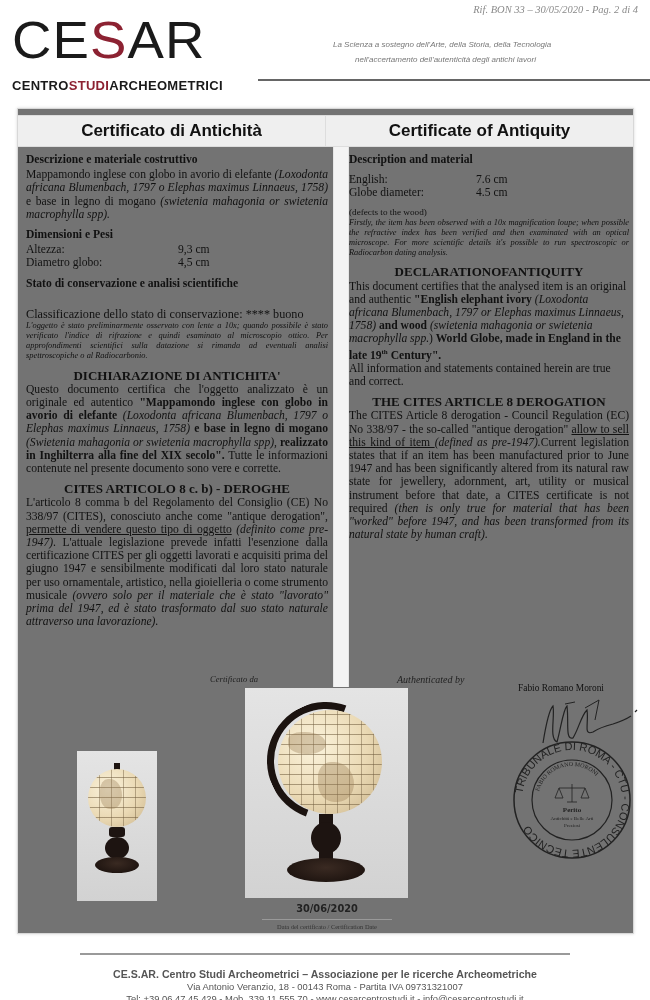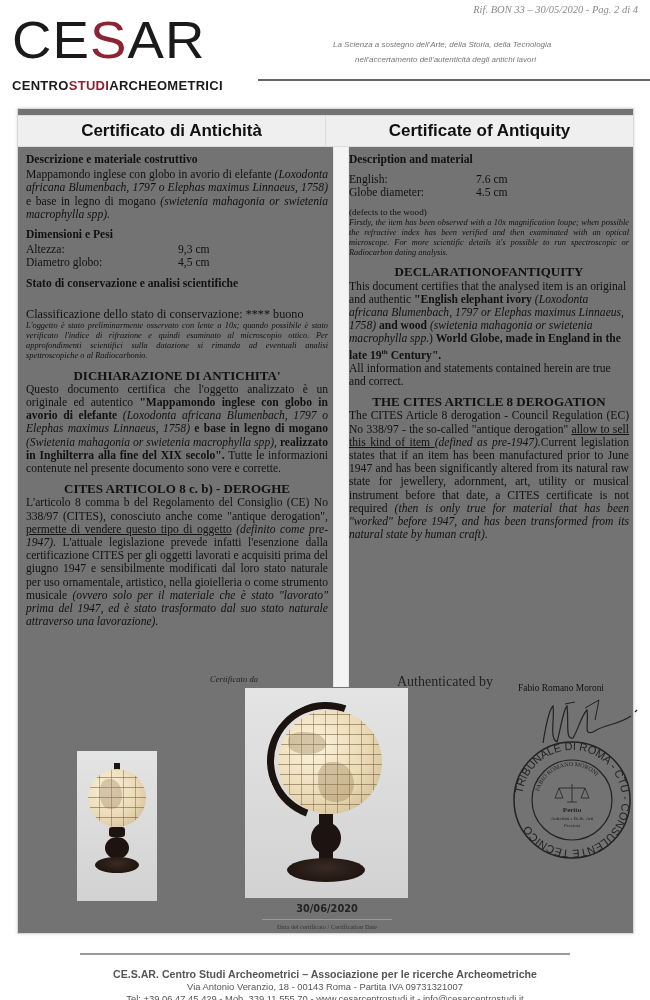--- a/index.html
+++ b/index.html
@@ -36,21 +36,21 @@
   .u { text-decoration: underline; }
   .kv { display: flex; }
   .kv .k { width: 152px; }
   .kv.r .k { width: 127px; }
   .grade { font-size: 12.2px; line-height: 14px; margin-top: 17px; }
   .small { font-size: 9.2px; line-height: 11px; }
   .note { font-size: 8.4px; line-height: 10.2px; font-style: italic; }
   .center-h { text-align: center; font-weight: 700; font-size: 13px; margin-bottom: 1px; }
 
   .lbl-cert { position: absolute; left: 210px; top: 674px; font-style: italic; font-size: 8.6px; color: #222; }
-  .lbl-auth { position: absolute; left: 397px; top: 674px; font-size: 14px; color: #222; }
+  .lbl-auth { position: absolute; left: 397px; top: 674px; font-style: italic; font-size: 10px; color: #222; }
 
   .photo { position: absolute; background: linear-gradient(180deg, #e4e4e4 0%, #d2d2d2 100%); overflow: hidden; }
   .photo.small { left: 77px; top: 751px; width: 80px; height: 150px; }
   .photo.big { left: 245px; top: 688px; width: 163px; height: 210px; }
 
   .globe-ball { position: absolute; border-radius: 50%; background: radial-gradient(circle at 35% 35%, #fbf3dc 0%, #ead9b4 55%, #c9b38a 100%); overflow: hidden; }
   .globe-ball::before { content: ""; position: absolute; inset: 0; background:
       repeating-linear-gradient(0deg, transparent 0 9px, rgba(110,90,60,0.55) 9px 10px),
       repeating-linear-gradient(90deg, transparent 0 11px, rgba(110,90,60,0.45) 11px 12px); border-radius: 50%; }
   .land { position: absolute; background: rgba(150,120,80,0.35); border-radius: 40% 60% 50% 50%; }

